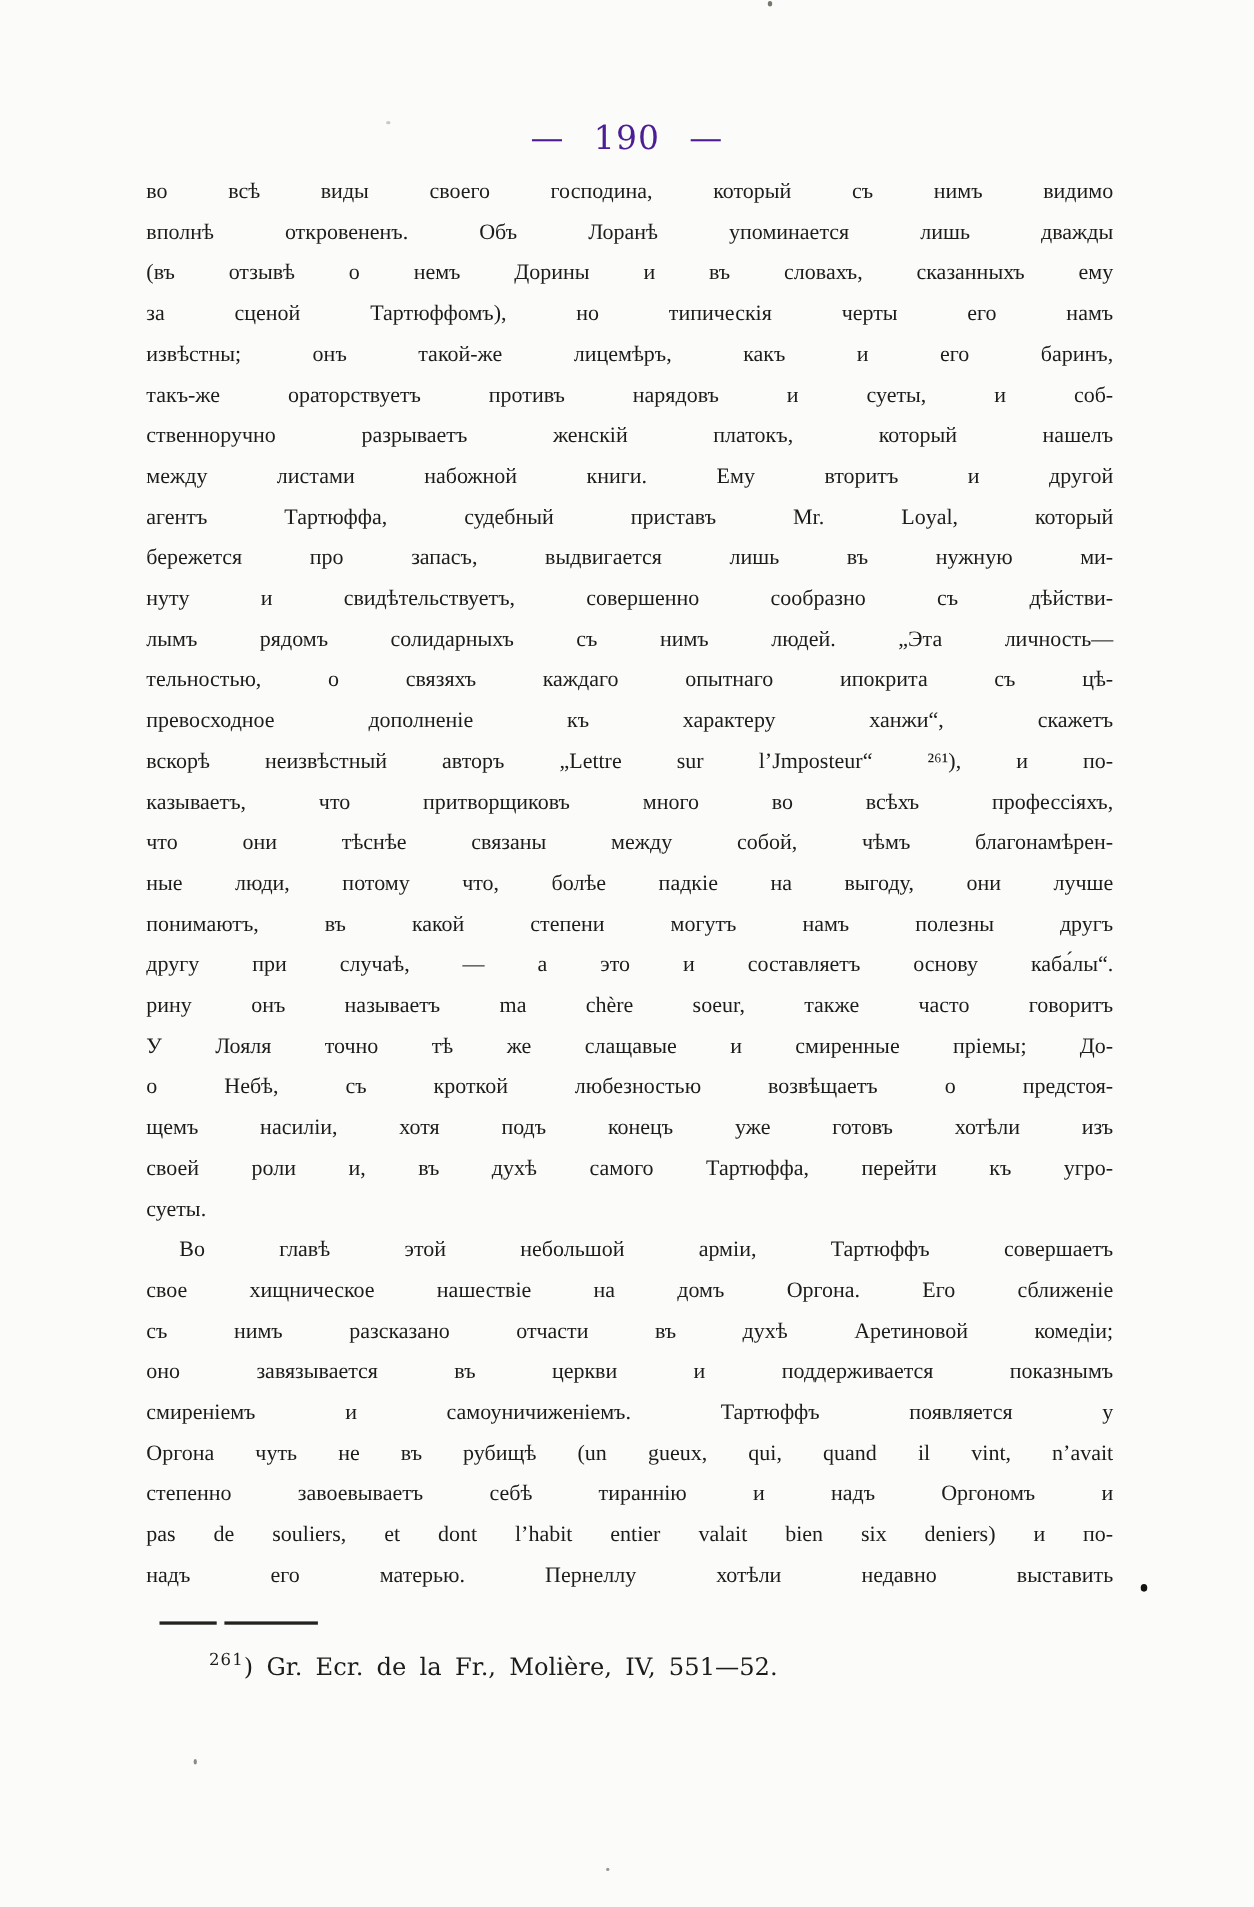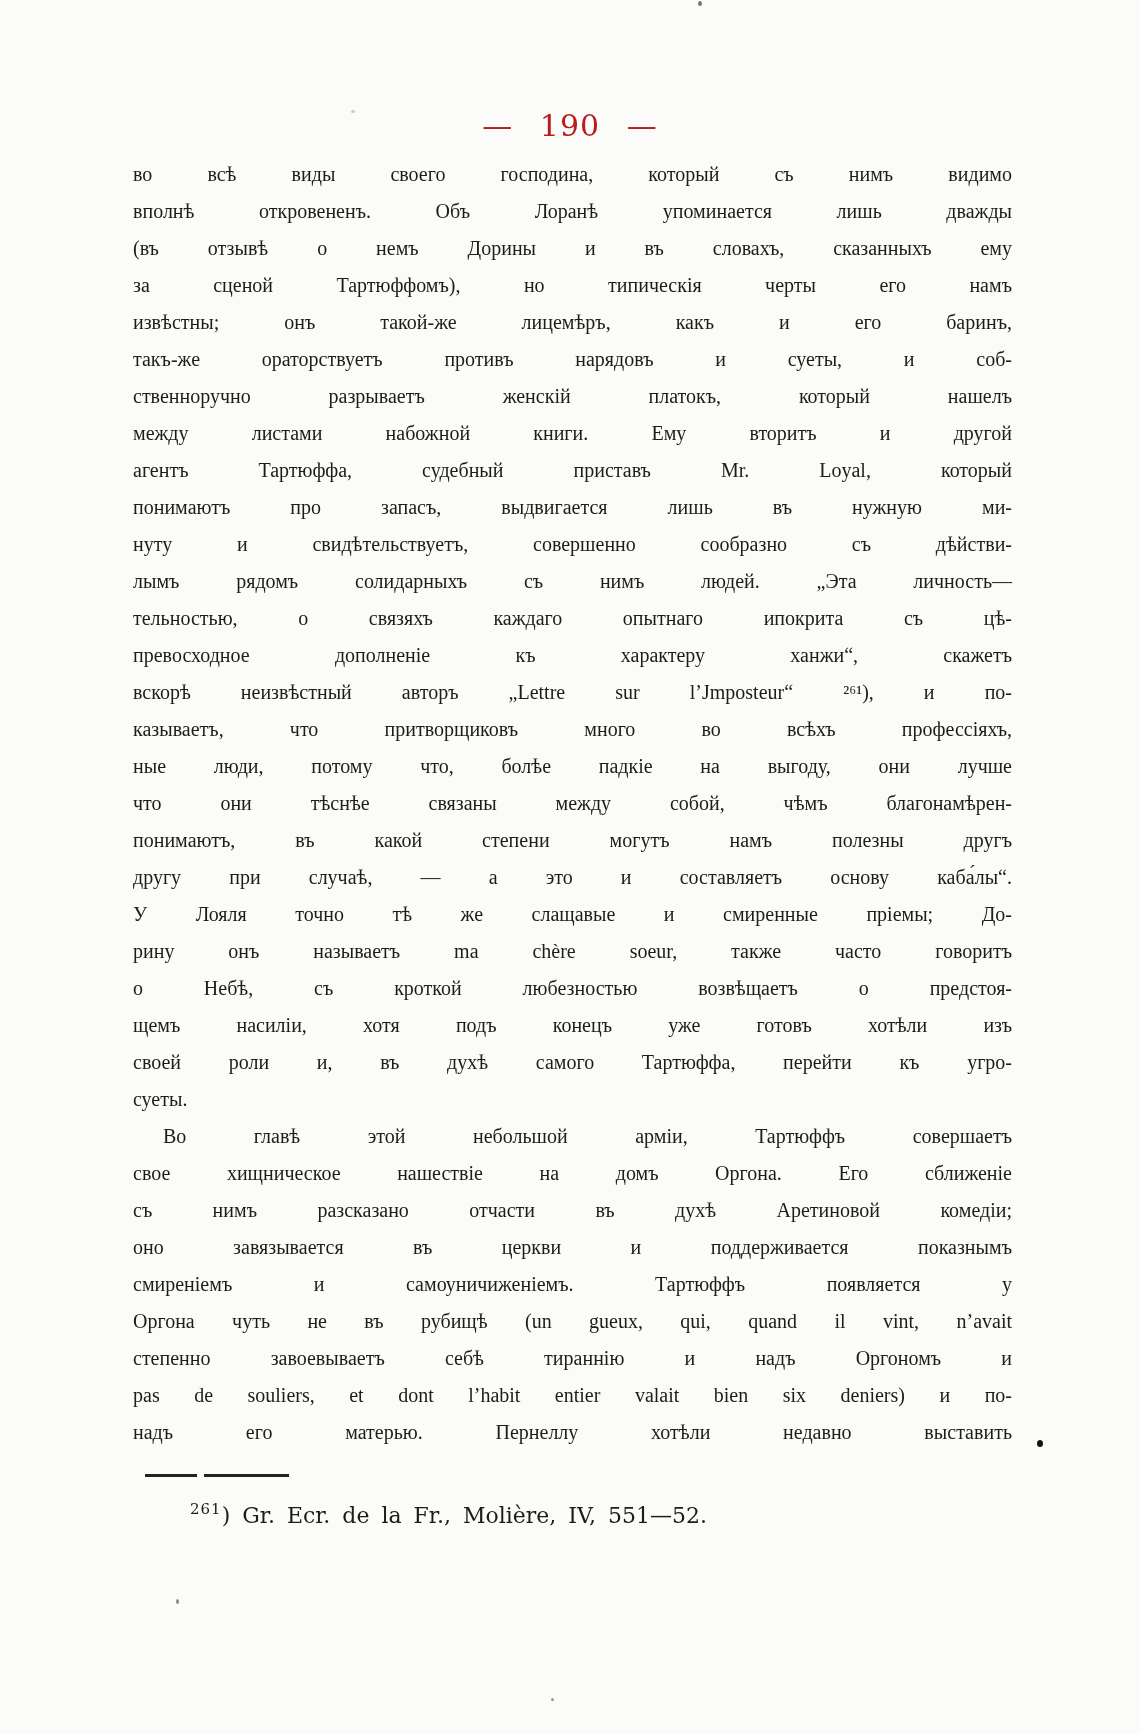--- a/index.html
+++ b/index.html
@@ -15,21 +15,21 @@
     color: #1d1c1a;
     overflow: hidden;
   }
   .page-number {
     position: absolute;
     top: 108px; left: 0; width: 100%;
     text-align: center;
     font-size: 30px;
     word-spacing: 16px;
     letter-spacing: 1px;
-    color: #b91c1c;
+    color: #4c1d95;
   }
   .text-block {
     position: absolute;
     left: 133px; top: 156px;
     width: 879px;
   }
   .line {
     margin: 0; padding: 0;
     height: 37px;
     line-height: 37px;
@@ -97,33 +97,33 @@
   <div class="text-block">
     <p class="line">во всѣ виды своего господина, который съ нимъ видимо</p>
     <p class="line">вполнѣ откровененъ. Объ Лоранѣ упоминается лишь дважды</p>
     <p class="line">(въ отзывѣ о немъ Дорины и въ словахъ, сказанныхъ ему</p>
     <p class="line">за сценой Тартюффомъ), но типическія черты его намъ</p>
     <p class="line">извѣстны; онъ такой-же лицемѣръ, какъ и его баринъ,</p>
     <p class="line">такъ-же ораторствуетъ противъ нарядовъ и суеты, и соб-</p>
     <p class="line">ственноручно разрываетъ женскій платокъ, который нашелъ</p>
     <p class="line">между листами набожной книги. Ему вторитъ и другой</p>
     <p class="line">агентъ Тартюффа, судебный приставъ Mr. Loyal, который</p>
-    <p class="line">понимаютъ про запасъ, выдвигается лишь въ нужную ми-</p>
+    <p class="line">бережется про запасъ, выдвигается лишь въ нужную ми-</p>
     <p class="line">нуту и свидѣтельствуетъ, совершенно сообразно съ дѣйстви-</p>
     <p class="line">лымъ рядомъ солидарныхъ съ нимъ людей. „Эта личность—</p>
     <p class="line">тельностью, о связяхъ каждаго опытнаго ипокрита съ цѣ-</p>
     <p class="line">превосходное дополненіе къ характеру ханжи“, скажетъ</p>
     <p class="line">вскорѣ неизвѣстный авторъ „Lettre sur l’Jmposteur“ ²⁶¹), и по-</p>
     <p class="line">казываетъ, что притворщиковъ много во всѣхъ профессіяхъ,</p>
+    <p class="line">что они тѣснѣе связаны между собой, чѣмъ благонамѣрен-</p>
     <p class="line">ные люди, потому что, болѣе падкіе на выгоду, они лучше</p>
-    <p class="line">что они тѣснѣе связаны между собой, чѣмъ благонамѣрен-</p>
     <p class="line">понимаютъ, въ какой степени могутъ намъ полезны другъ</p>
     <p class="line">другу при случаѣ, — а это и составляетъ основу каба́лы“.</p>
+    <p class="line">рину онъ называетъ ma chère soeur, также часто говоритъ</p>
     <p class="line">У Лояля точно тѣ же слащавые и смиренные пріемы; До-</p>
-    <p class="line">рину онъ называетъ ma chère soeur, также часто говоритъ</p>
     <p class="line">о Небѣ, съ кроткой любезностью возвѣщаетъ о предстоя-</p>
     <p class="line">щемъ насиліи, хотя подъ конецъ уже готовъ хотѣли изъ</p>
     <p class="line">своей роли и, въ духѣ самого Тартюффа, перейти къ угро-</p>
     <p class="line short">суеты.</p>
 
     <p class="line indent">Во главѣ этой небольшой арміи, Тартюффъ совершаетъ</p>
     <p class="line">свое хищническое нашествіе на домъ Оргона. Его сближеніе</p>
     <p class="line">съ нимъ разсказано отчасти въ духѣ Аретиновой комедіи;</p>
     <p class="line">оно завязывается въ церкви и поддерживается показнымъ</p>
     <p class="line">смиреніемъ и самоуничиженіемъ. Тартюффъ появляется у</p>

